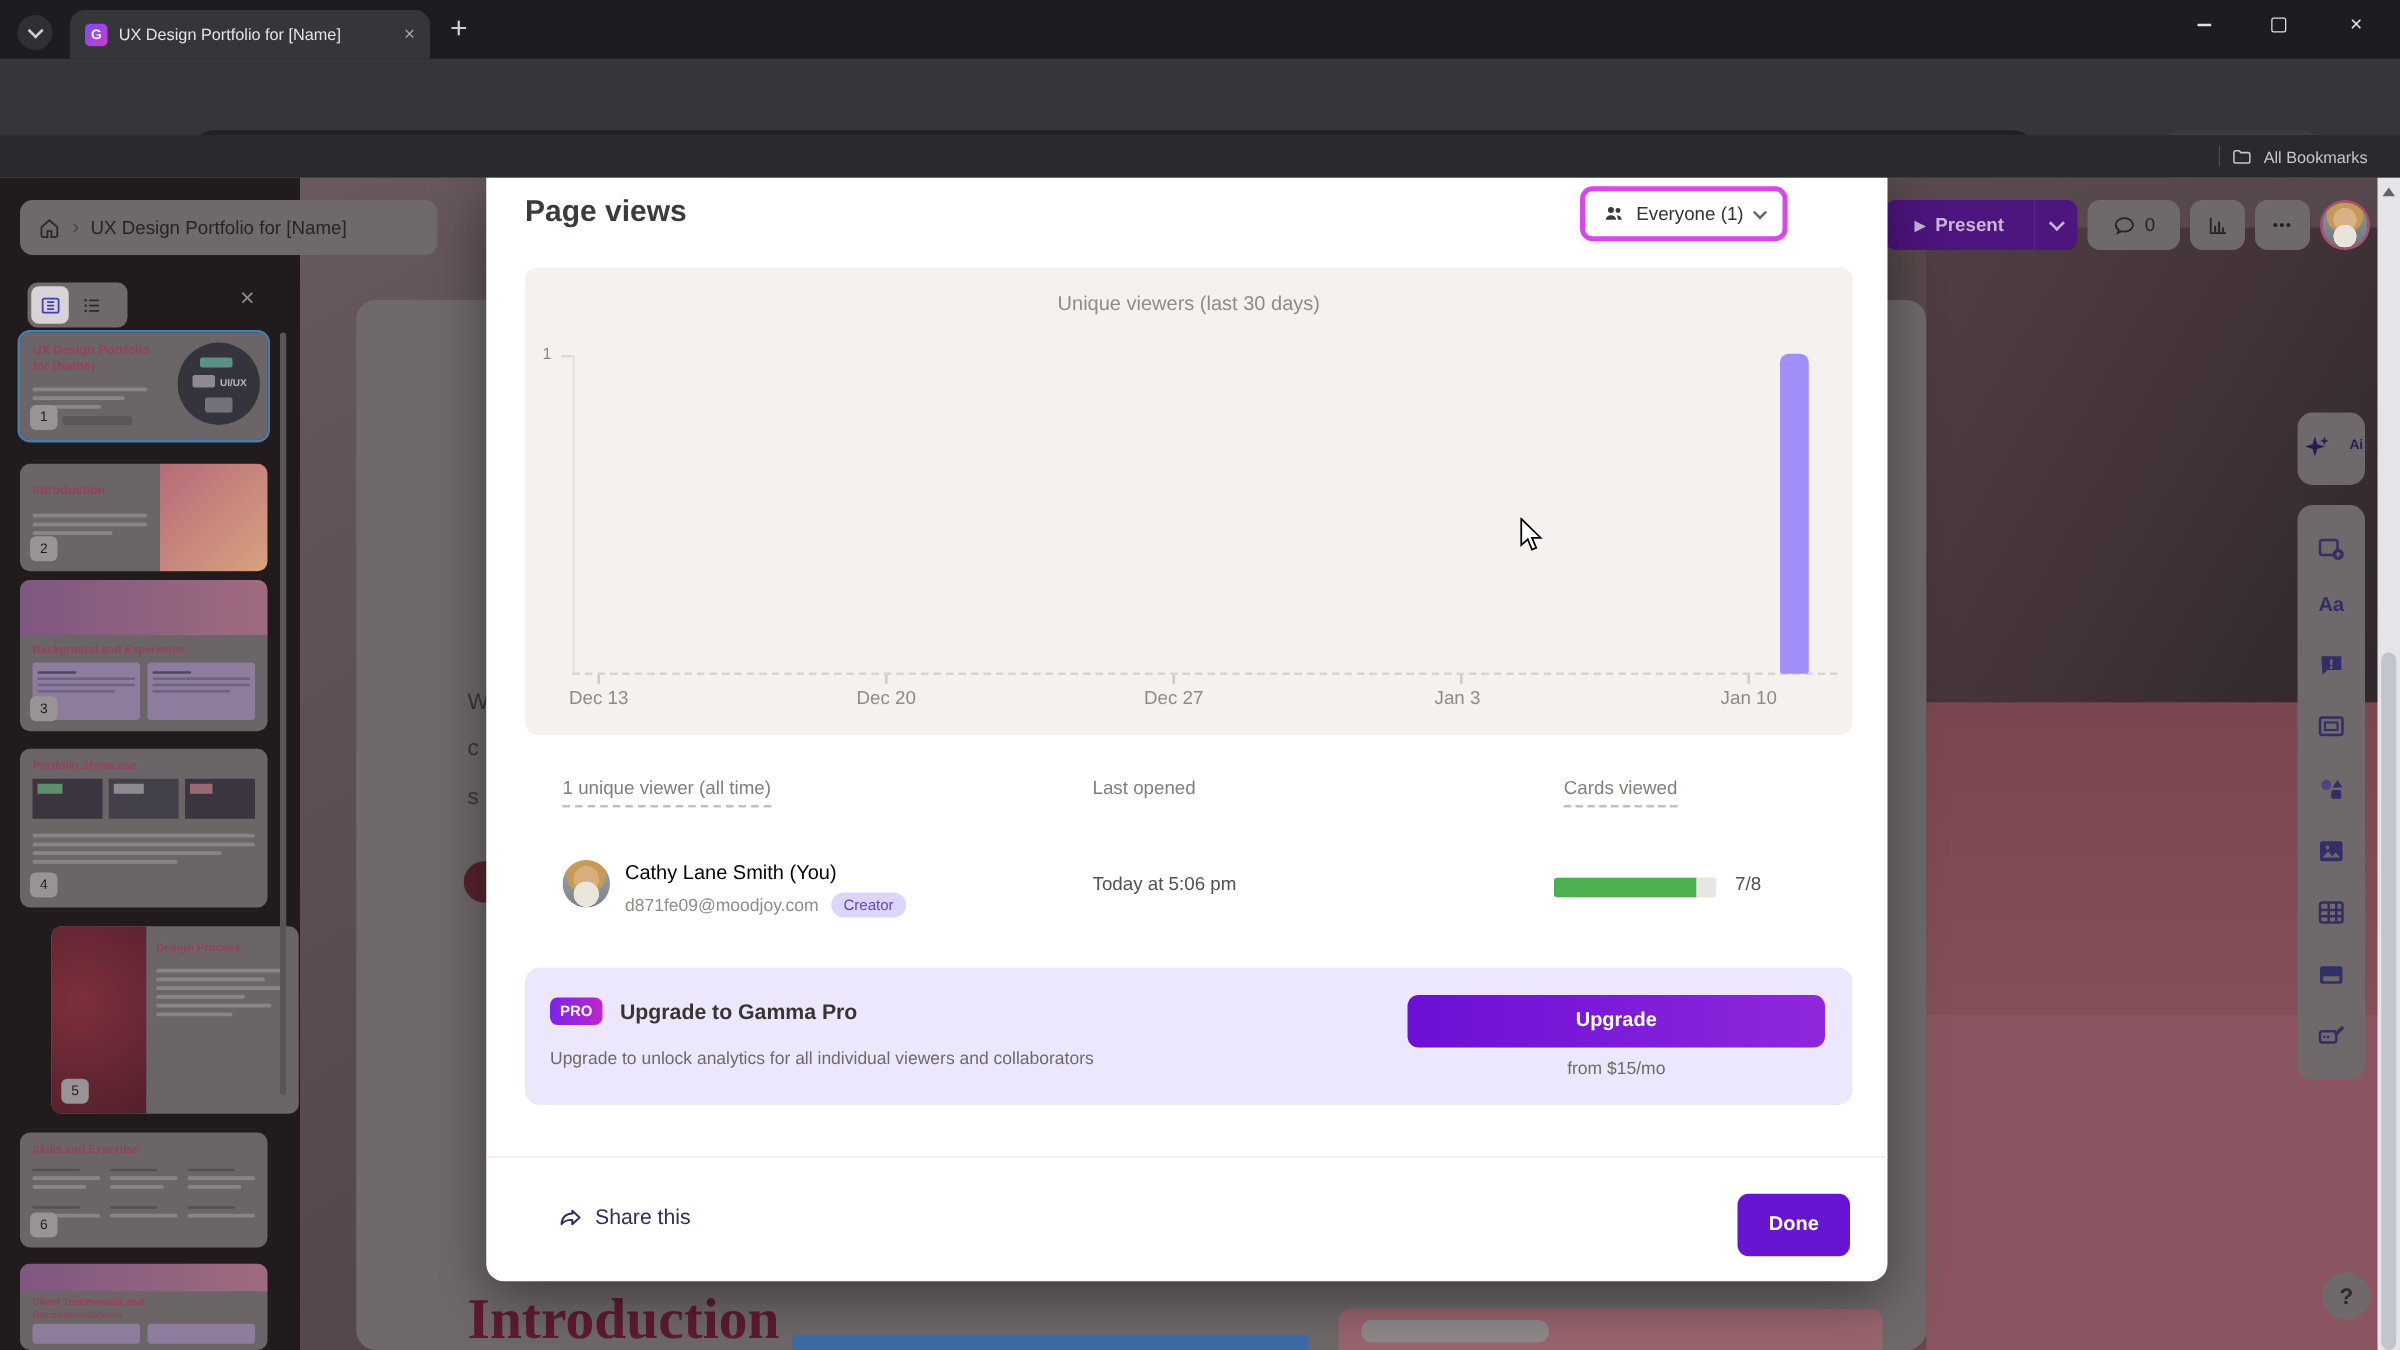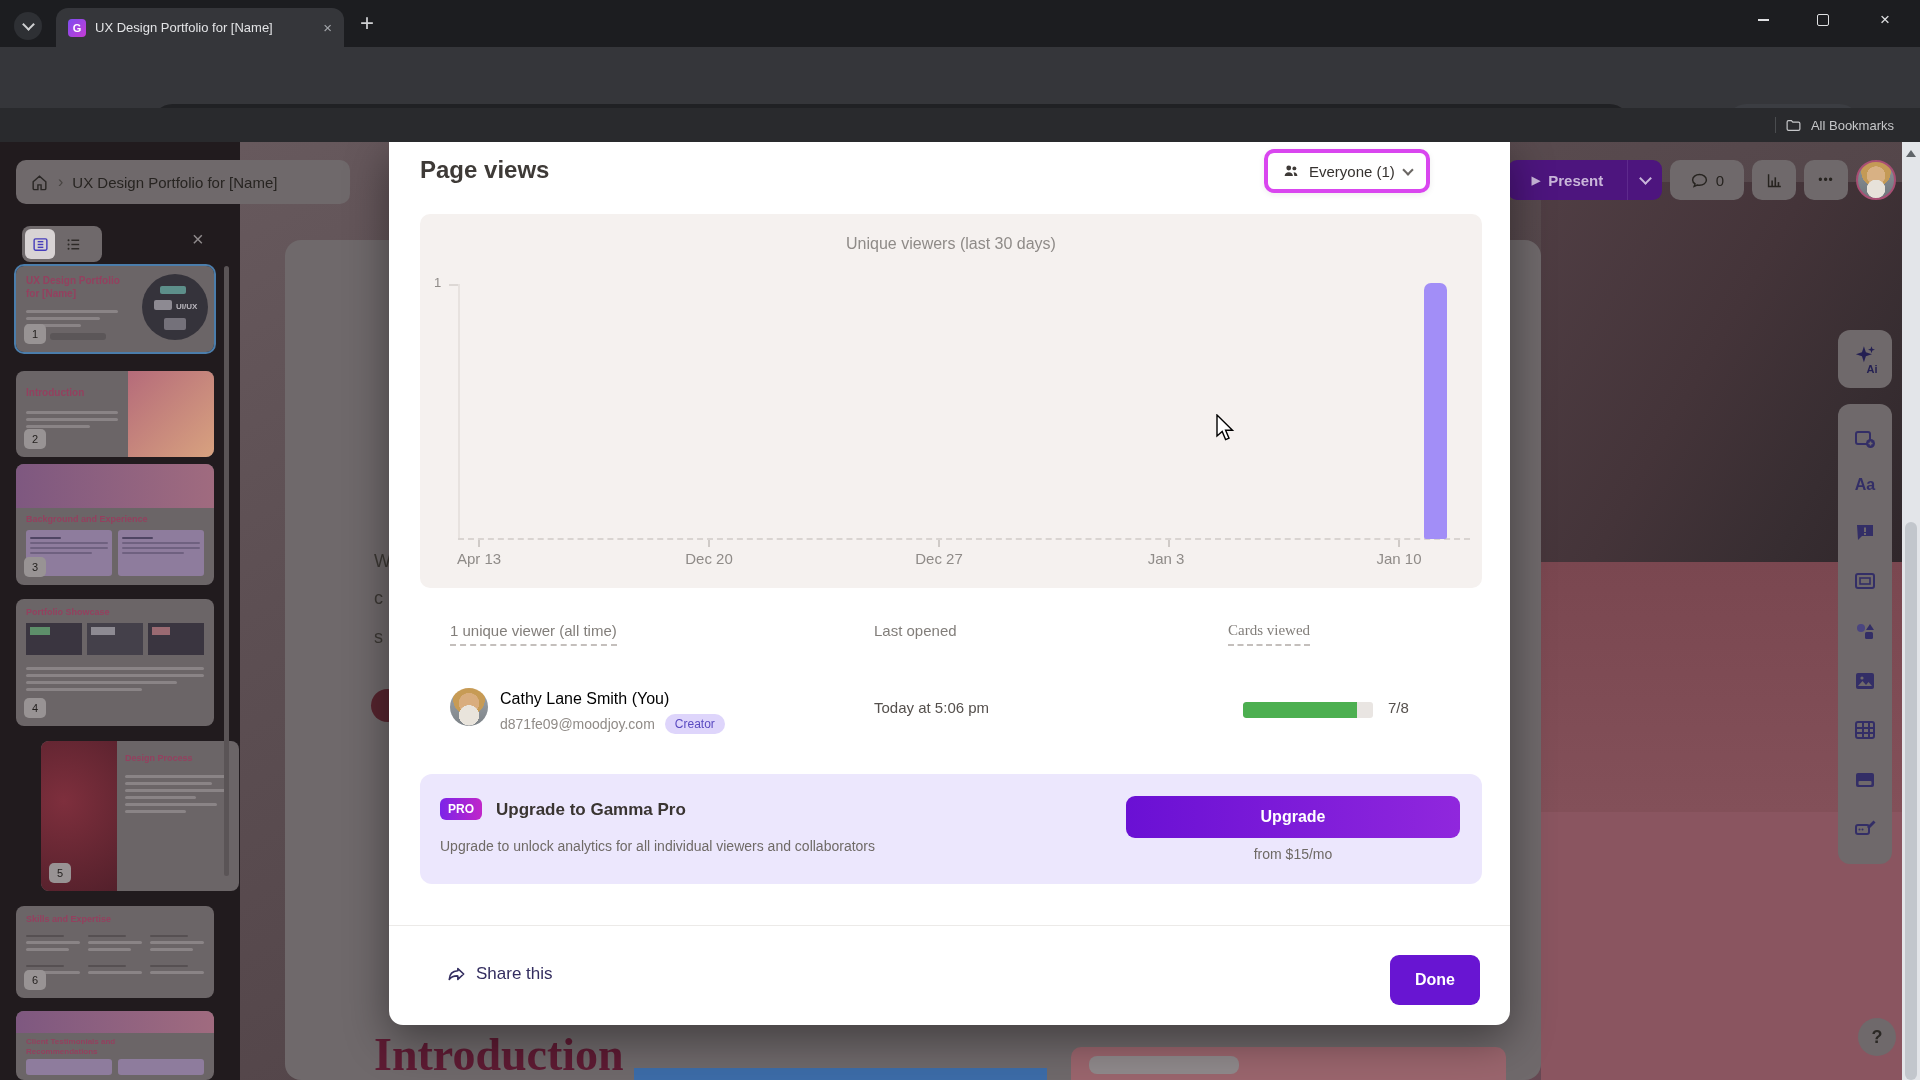--- a/index.html
+++ b/index.html
@@ -74,21 +74,21 @@
   .slide{position:absolute;left:16px;width:198px;background:#6b6567;border-radius:8px;overflow:hidden;z-index:20;box-sizing:border-box;}
   .slide.sel{outline:2px solid #4b7dab;}
   .num{position:absolute;left:8px;bottom:8px;min-width:12px;height:20px;background:#989394;border-radius:5px;color:#211e1c;font-size:11px;display:flex;align-items:center;justify-content:center;padding:0 5px;}
   .sl-title{color:#94405f;font-weight:bold;line-height:1.25;}
   .ln{background:#8a8486;height:3px;border-radius:2px;margin:4px 0;}
   .mln{background:#6f6180;height:2px;border-radius:1px;margin:3px 0;}
   .sb-scroll{position:absolute;left:224px;top:124px;width:5px;height:610px;background:#5a5456;border-radius:3px;z-index:20;}
 
   
   .rail{position:absolute;left:1838px;width:54px;background:#6f696b;border-radius:12px;z-index:20;}
-  .rail-ai{top:188px;height:58px;flex-direction:column;}
+  .rail-ai{top:188px;height:58px;flex-direction:row;}
   .rail-tools{top:262px;height:460px;display:flex;flex-direction:column;align-items:center;justify-content:space-around;padding:10px 0;box-sizing:border-box;}
   .ai-txt{color:#231f52;font-size:11px;font-weight:bold;margin-top:-6px;margin-left:14px;}
   .ric{width:24px;height:24px;}
   .aa{color:#332e66;font-size:16px;font-weight:bold;}
 
   .help{position:absolute;left:1858px;top:876px;width:38px;height:38px;border-radius:50%;background:#6f696b;color:#2b2825;font-size:18px;font-weight:bold;z-index:20;}
 
   
   .pgsb{position:absolute;left:1902px;top:0;width:18px;height:938px;background:#e3e5e9;z-index:60;}
   .pgsb-up{position:absolute;left:4px;top:8px;width:0;height:0;border-left:5px solid transparent;border-right:5px solid transparent;border-bottom:7px solid #606469;}
@@ -492,31 +492,31 @@
       <div class="c-title">Unique viewers (last 30 days)</div>
       <div class="c-y">1</div>
       <div class="c-ytick"></div>
       <div class="c-vaxis"></div>
       <div class="c-base"></div>
       <div class="c-tick" style="left:58px;"></div>
       <div class="c-tick" style="left:288px;"></div>
       <div class="c-tick" style="left:518px;"></div>
       <div class="c-tick" style="left:748px;"></div>
       <div class="c-tick" style="left:978px;"></div>
-      <div class="c-lbl" style="left:59px;">Apr 13</div>
+      <div class="c-lbl" style="left:59px;">Dec 13</div>
       <div class="c-lbl" style="left:289px;text-align:right;">Dec 20</div>
       <div class="c-lbl" style="left:519px;">Dec 27</div>
       <div class="c-lbl" style="left:746px;">Jan 3</div>
       <div class="c-lbl" style="left:979px;">Jan 10</div>
       <div class="c-bar"></div>
     </div>
 
     <div class="th dash" style="left:61px;">1 unique viewer (all time)</div>
     <div class="th" style="left:485px;">Last opened</div>
-    <div class="th dash" style="left:839px;font-family:Liberation Serif, serif;">Cards viewed</div>
+    <div class="th dash" style="left:862px;">Cards viewed</div>
 
     <div class="r-avatar"></div>
     <div class="r-name">Cathy Lane Smith (You)</div>
     <div class="r-sub">
       <span class="r-email">d871fe09@moodjoy.com</span>
       <span class="badge">Creator</span>
     </div>
     <div class="r-time">Today at 5:06 pm</div>
     <div class="progress">
       <div class="fill" style="width: 87.5%;"></div>

